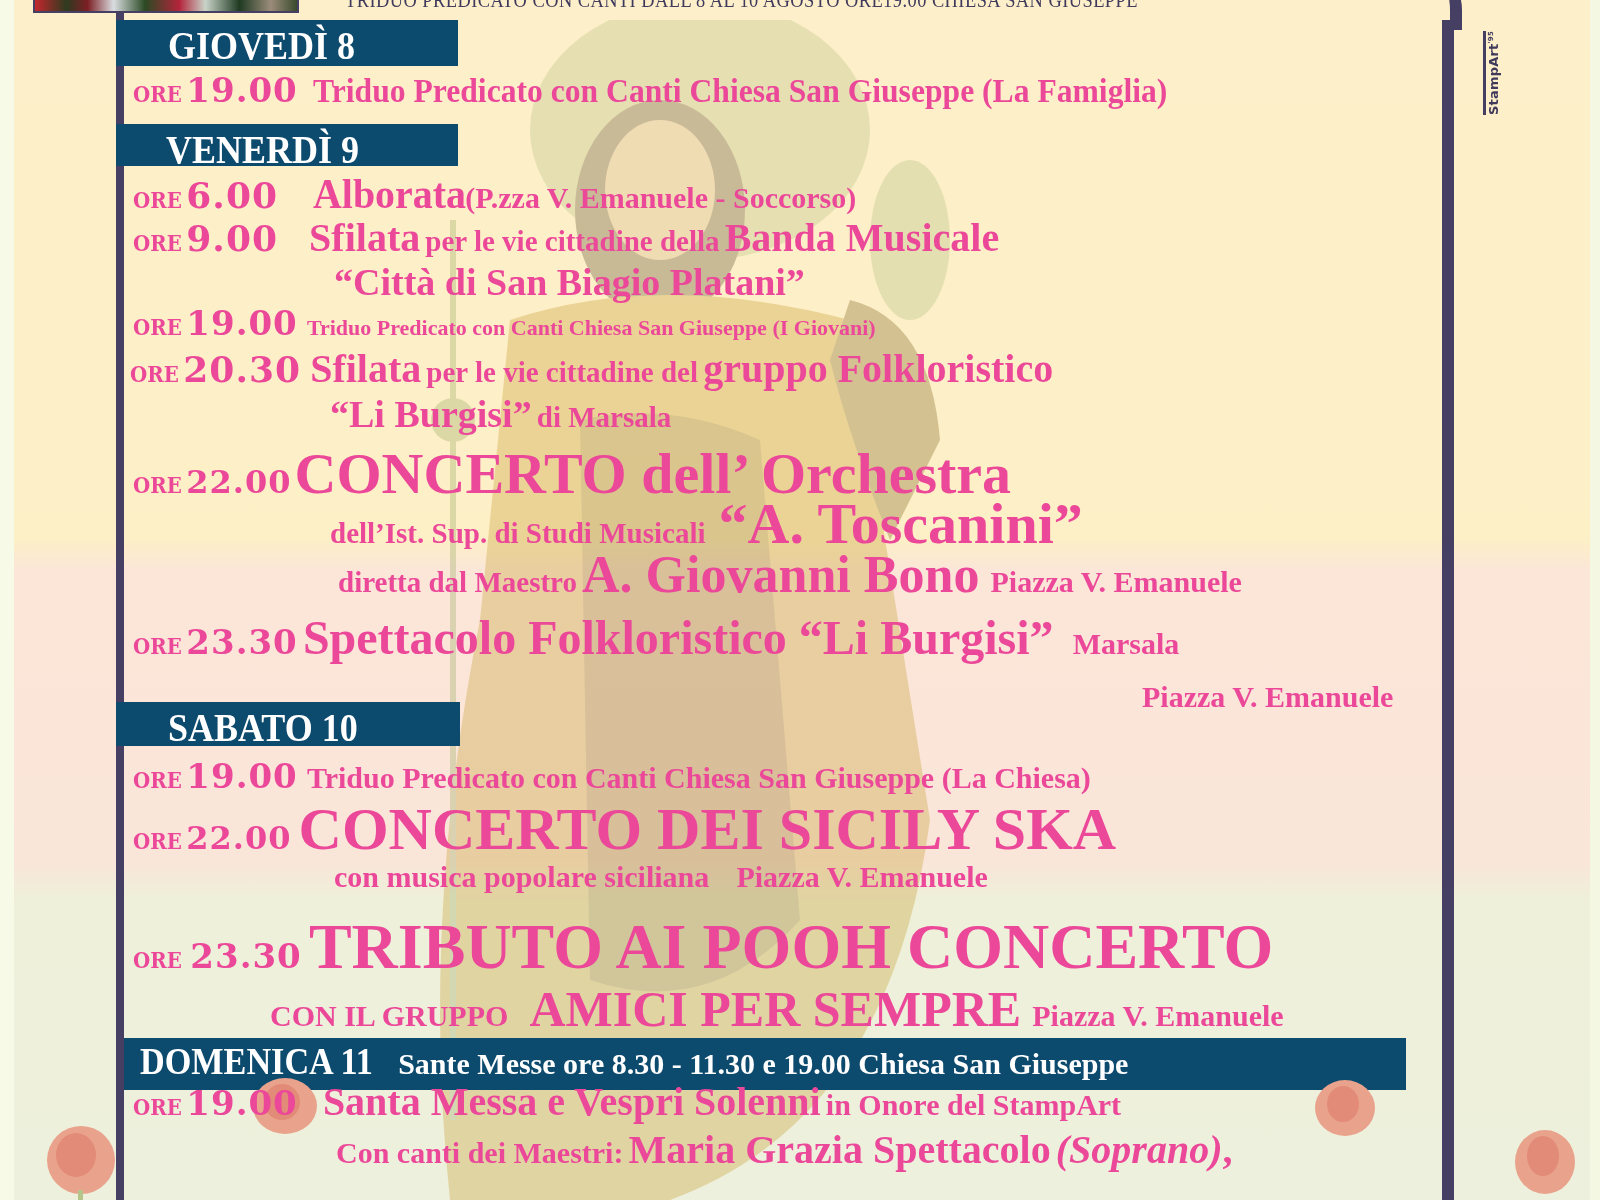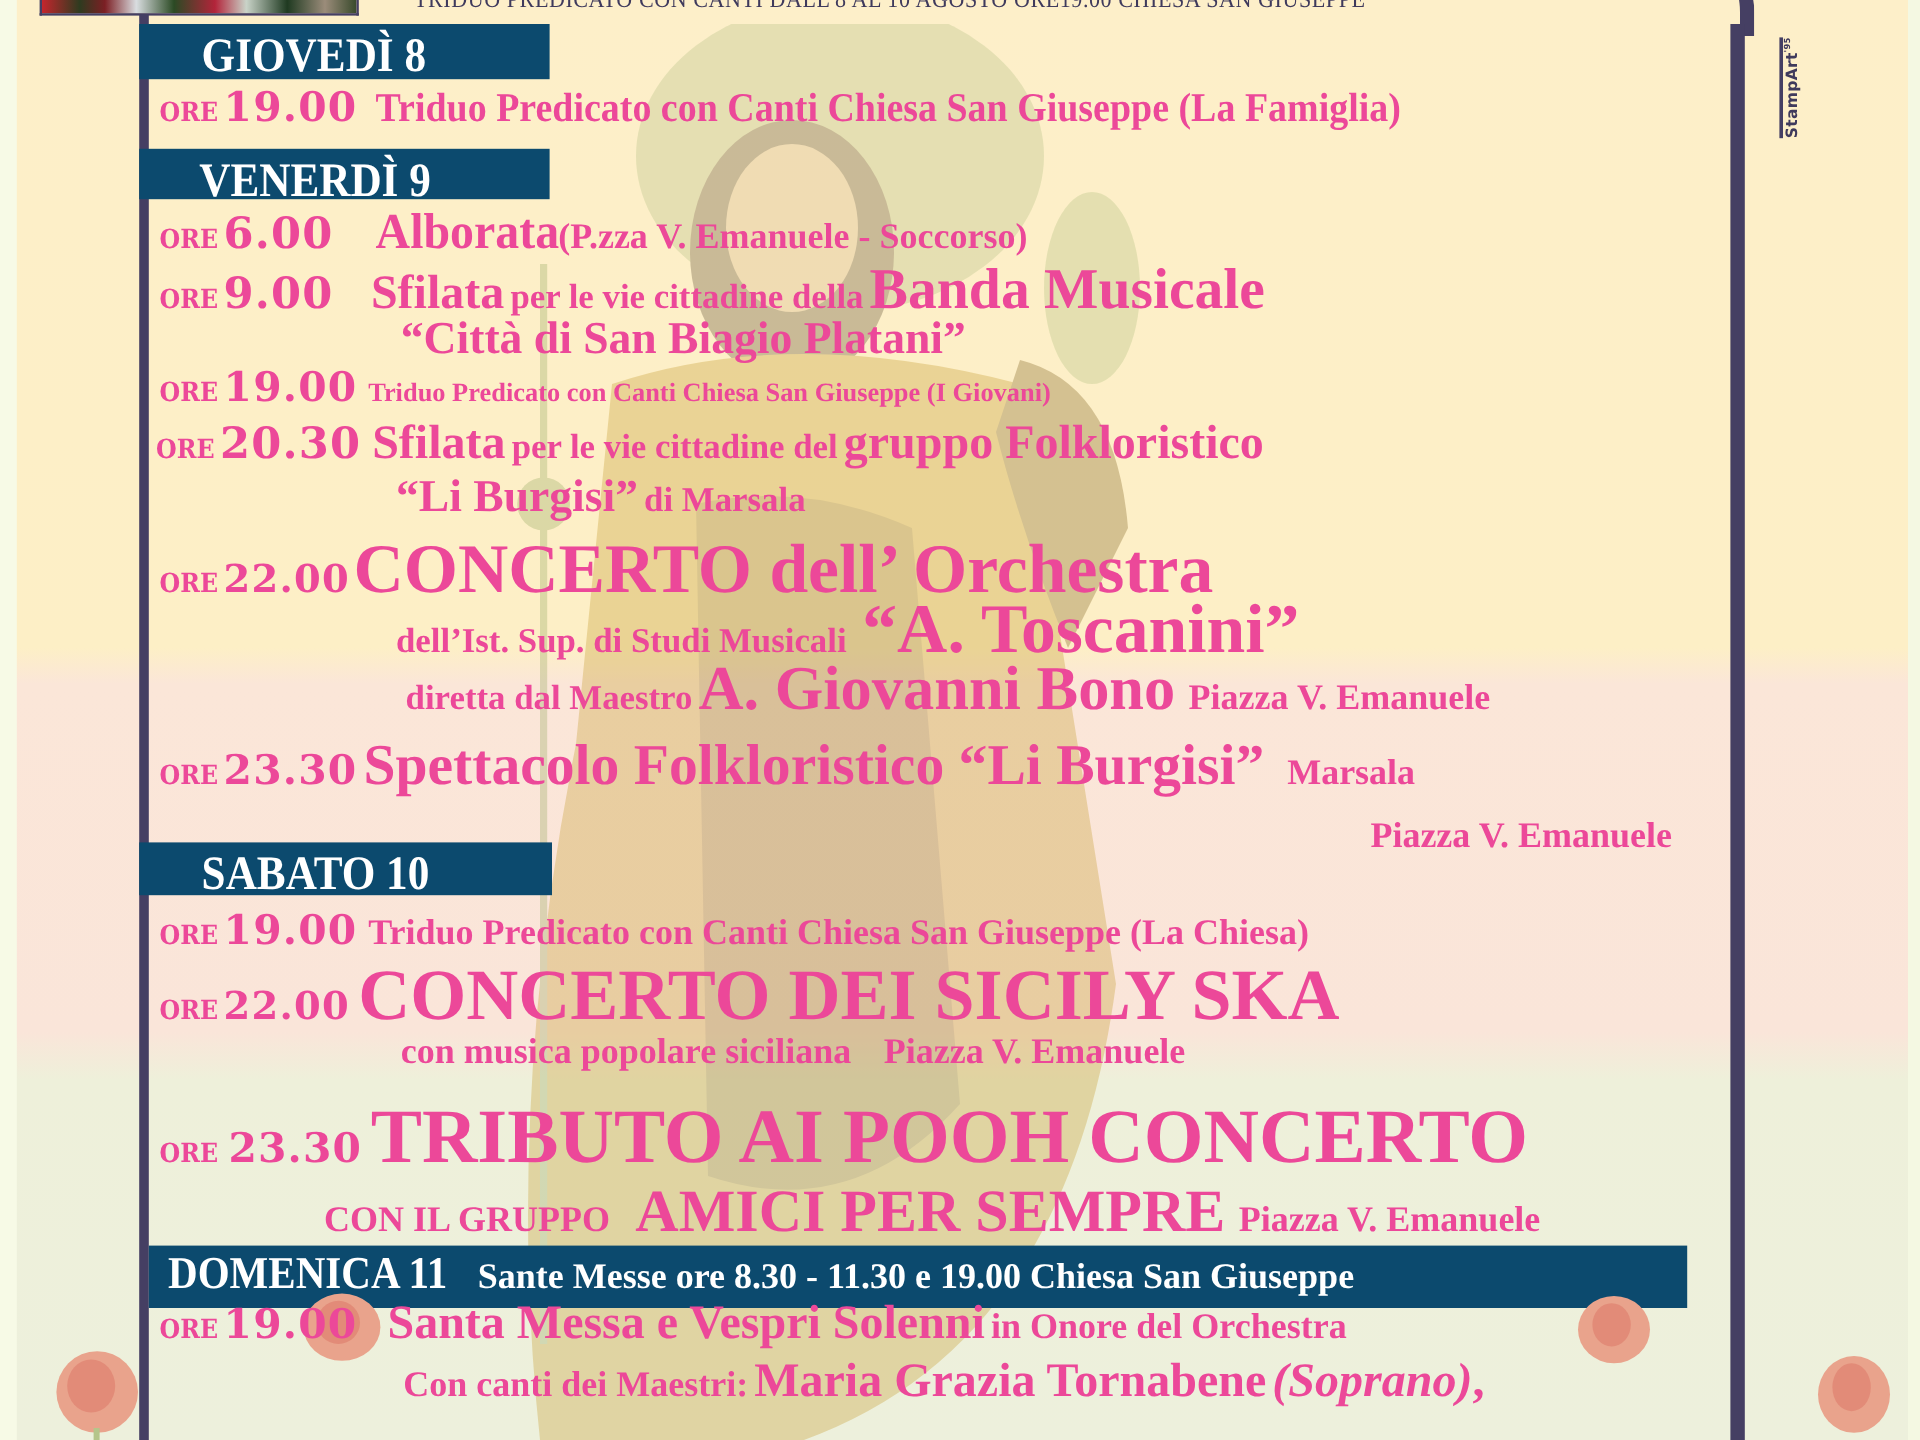--- a/index.html
+++ b/index.html
@@ -129,21 +129,21 @@
   <span class="time" style="font-size:36px; margin-left:-6px;">6.00</span>
   <span class="cond lib-b" style="font-size:42px; margin-left:30px; transform:scaleX(0.95);">Alborata</span>
   <span class="lib-b" style="font-size:30px; margin-left:-14px;">(P.zza V. Emanuele - Soccorso)</span>
 </div>
 
 <div class="row" style="left:133px; top:214px;">
   <span class="ore">ORE</span>
   <span class="time" style="font-size:36px; margin-left:-6px;">9.00</span>
   <span class="lib-b" style="font-size:40px; margin-left:26px;">Sfilata</span>
   <span class="lib-b" style="font-size:29px;">per le vie cittadine della</span>
-  <span class="lib-b" style="font-size:48px;">Banda Musicale</span>
+  <span class="lib-b" style="font-size:40px;">Banda Musicale</span>
 </div>
 <div class="row lib-b" style="left:334px; top:260px; font-size:38px;">“Città di San Biagio Platani”</div>
 
 <div class="row" style="left:133px; top:303px;">
   <span class="ore">ORE</span>
   <span class="time" style="font-size:34px; margin-left:-6px;">19.00</span>
   <span class="lib-b" style="font-size:22px; margin-left:4px;">Triduo Predicato con Canti Chiesa San Giuseppe (I Giovani)</span>
 </div>
 
 <div class="row" style="left:130px; top:345px;">
@@ -232,19 +232,19 @@
 </svg>
 <svg class="rose" style="left:1505px; top:1124px;" width="80" height="76" viewBox="0 0 80 76">
   <ellipse cx="40" cy="38" rx="30" ry="32" fill="#e9a38c"></ellipse>
   <ellipse cx="38" cy="32" rx="16" ry="20" fill="#e28b78"></ellipse>
 </svg>
 
 <div class="row" style="left:133px; top:1078px;">
   <span class="ore">ORE</span>
   <span class="time" style="font-size:34px; margin-left:-6px;">19.00</span>
   <span class="lib-b" style="font-size:40px; margin-left:20px;">Santa Messa e Vespri Solenni</span>
-  <span class="lib-b" style="font-size:30px;">in Onore del Orchestra</span>
+  <span class="lib-b" style="font-size:30px;">in Onore del StampArt</span>
 </div>
 <div class="row" style="left:336px; top:1126px;">
   <span class="lib-b" style="font-size:30px;">Con canti dei Maestri:</span>
-  <span class="lib-b" style="font-size:40px;">Maria Grazia Tornabene</span>
+  <span class="lib-b" style="font-size:40px;">Maria Grazia Spettacolo</span>
   <span class="lib-b ital" style="font-size:40px;">(Soprano)</span><span class="lib-b" style="font-size:40px;">,</span>
 </div>
 
 </body></html>

